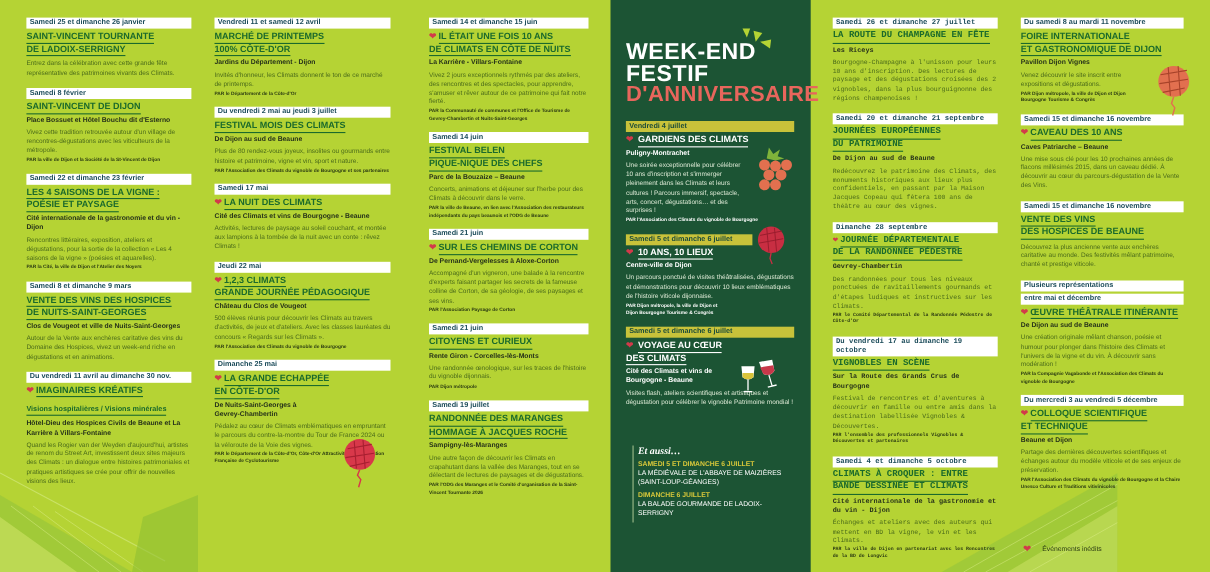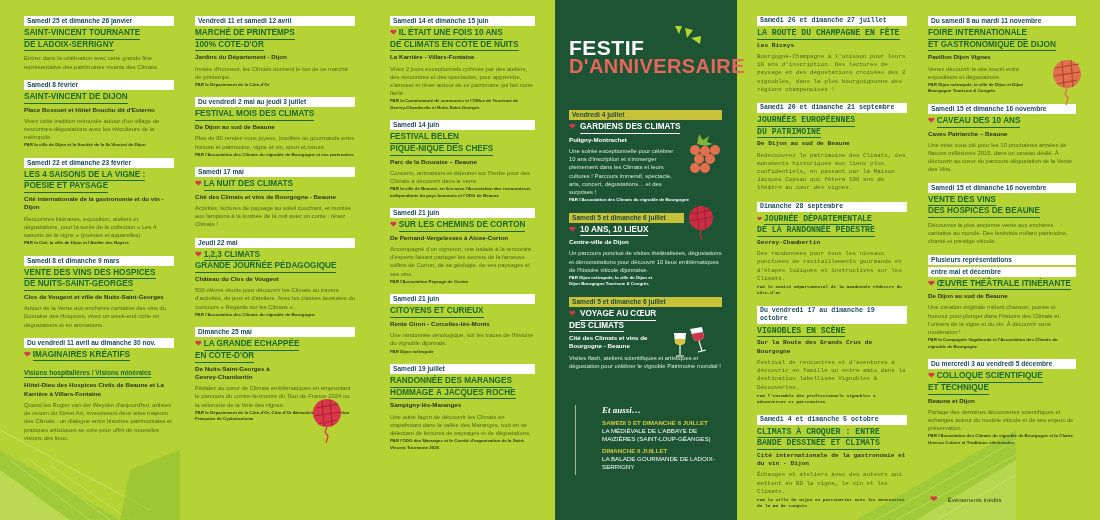--- a/index.html
+++ b/index.html
@@ -83,21 +83,21 @@
   }
   .panel-events { position: absolute; left: 14px; top: 110px; width: 153px; }
   .panel .date { background: #c8c23a; color: #1c4c3a; }
   .panel .title { color: #ffffff; }
   .panel .title .line { border-bottom-color: #ffffff; }
   .panel .place { color: #ffffff; }
   .panel .desc { color: #dbe8d4; }
   .panel .par { color: #ffffff; }
   .aussi {
     position: absolute; left: 20px; top: 405px; width: 145px;
-    border-left: 1.2px solid #9dbb8a; padding-left: 26px;
+    border-left: 1.2px solid #9dbb8a; padding-left: 4px;
   }
   .aussi-title { color: #ffffff; font-family: "Liberation Serif", serif; font-style: italic; font-weight: bold; font-size: 9px; margin-bottom: 4px; }
   .aussi-date { color: #d7c73a; font-size: 6.2px; font-weight: bold; line-height: 8px; }
   .aussi-name { color: #ffffff; font-size: 6.2px; line-height: 8px; margin-bottom: 4px; }
 
   .deco { position: absolute; }
   .legend {
     position: absolute; left: 930px; top: 494px; display: flex; align-items: center; gap: 8px;
     font-size: 6.2px; color: #2a3a12;
   }
@@ -264,20 +264,21 @@
     </div>
   </div>
 
   <div class="panel">
     <svg class="deco" style="left:118px; top:24px; width:30px; height:22px;" viewBox="0 0 30 22">
       <path d="M2 2 L9 2 L6 10 Z" fill="#b5d334"></path>
       <path d="M12 4 L20 6 L14 14 Z" fill="#b5d334"></path>
       <path d="M18 14 L28 12 L27 20 Z" fill="#b5d334"></path>
     </svg>
     <div class="panel-head">
+      <div class="panel-title">WEEK-END</div>
       <div class="panel-title">FESTIF</div>
       <div class="panel-sub">D'ANNIVERSAIRE</div>
     </div>
 
     <div class="panel-events">
       <div class="event">
         <div class="date">Vendredi 4 juillet</div>
         <div class="title"><span class="heart">❤</span> <span class="line">GARDIENS DES CLIMATS</span></div>
         <div class="place">Puligny-Montrachet</div>
         <div class="desc" style="width:110px">Une soirée exceptionnelle pour célébrer 10 ans d'inscription et s'immerger pleinement dans les Climats et leurs cultures ! Parcours immersif, spectacle, arts, concert, dégustations… et des surprises !</div>

